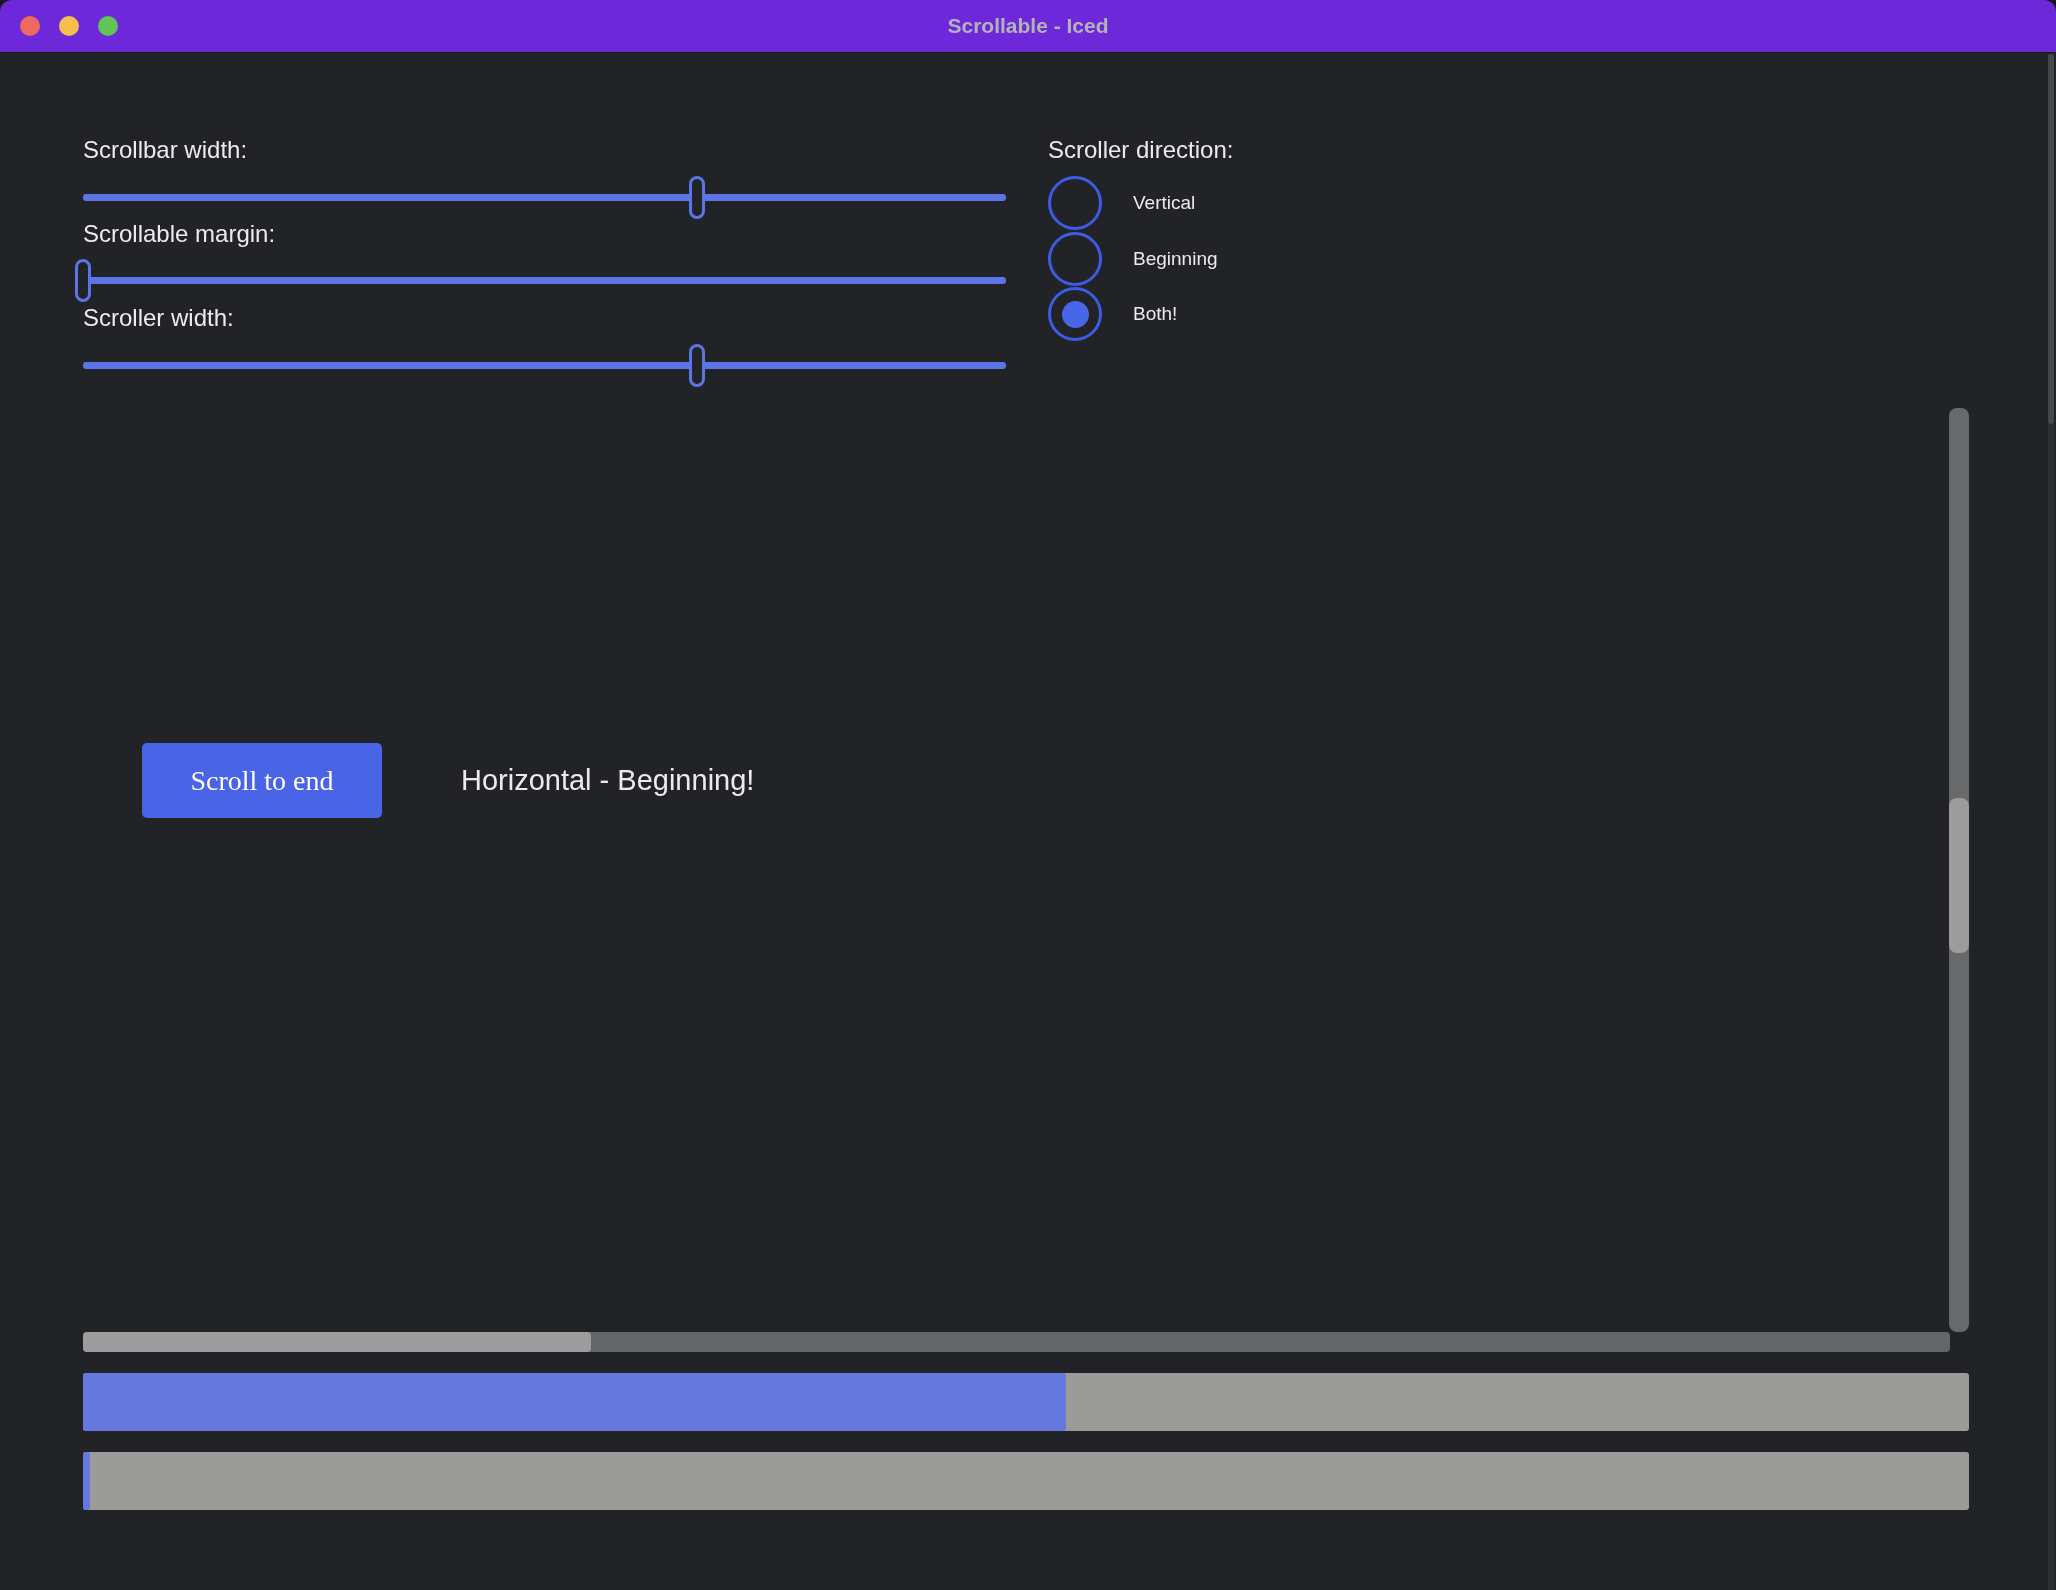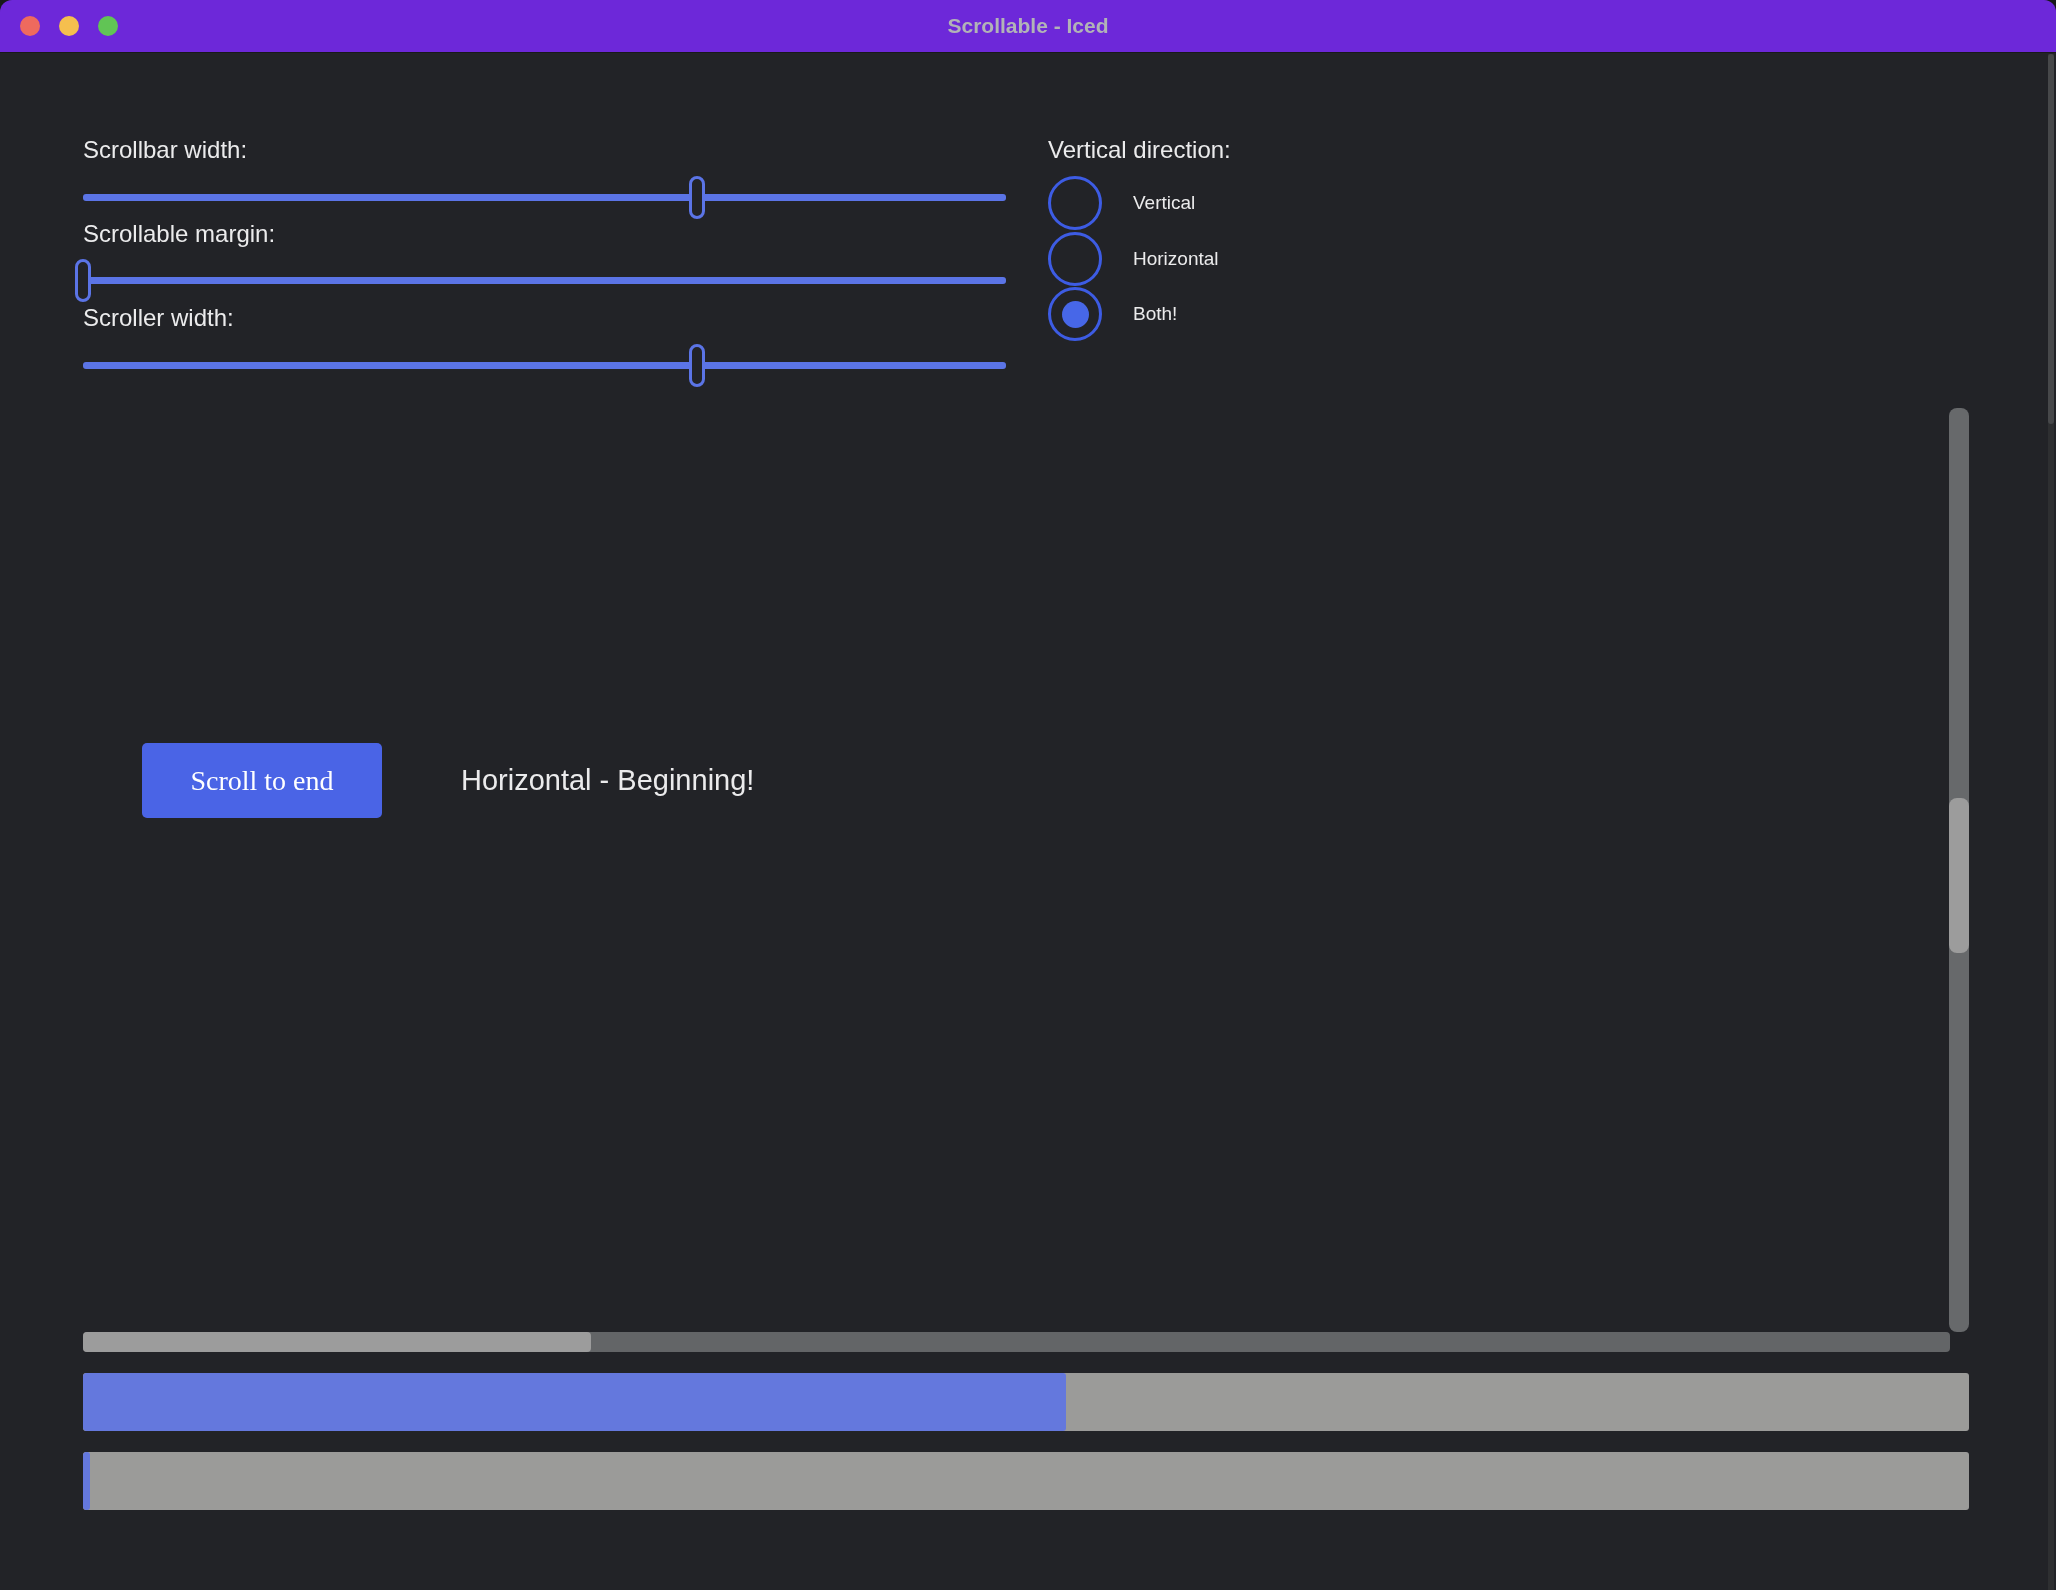--- a/index.html
+++ b/index.html
@@ -183,34 +183,34 @@
     <div class="rail"></div>
     <div class="handle" style="left: 0%;"></div>
   </div>
 
   <div class="slider-label" style="left:83px; top:304px">Scroller width:</div>
   <div class="slider" style="top:344px">
     <div class="rail"></div>
     <div class="handle" style="left: 66.5%;"></div>
   </div>
 
-  <div class="radio-heading" style="left:1048px; top:136px">Vertical direction:</div>
+  <div class="radio-heading" style="left:1048px; top:136px">Scroller direction:</div>
 
   <div class="radio-row" style="top:176px">
     <span class="radio-circle">
       <span class="radio-dot" style="opacity: 0;"></span>
     </span>
     <span class="radio-label">Vertical</span>
   </div>
 
   <div class="radio-row" style="top:232px">
     <span class="radio-circle">
       <span class="radio-dot" style="opacity: 0;"></span>
     </span>
-    <span class="radio-label">Horizontal</span>
+    <span class="radio-label">Beginning</span>
   </div>
 
   <div class="radio-row" style="top:287px">
     <span class="radio-circle">
       <span class="radio-dot" style="opacity: 1;"></span>
     </span>
     <span class="radio-label">Both!</span>
   </div>
 
   <button class="scroll-btn">Scroll to end</button>

